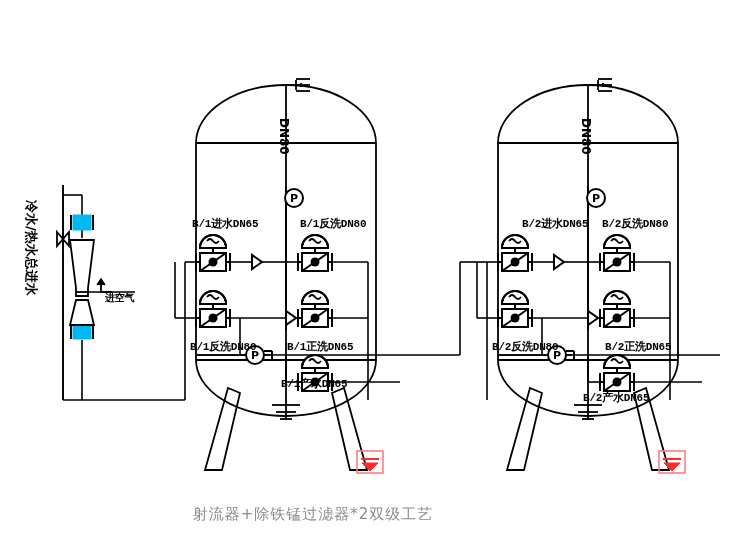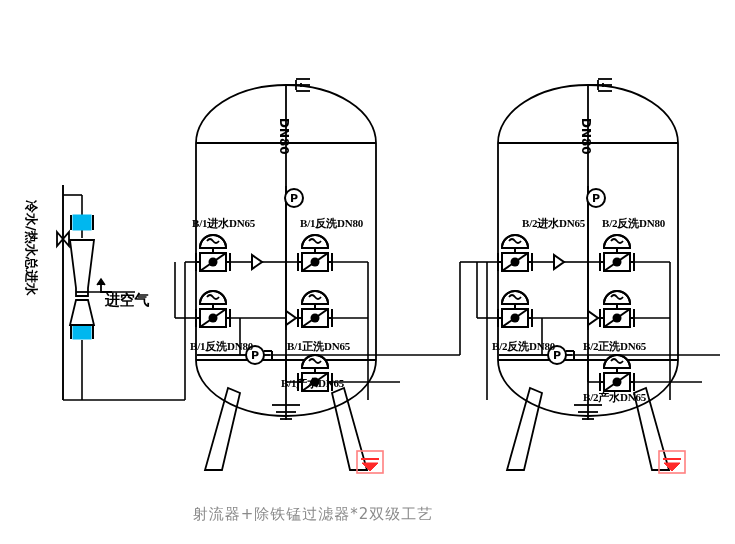--- a/index.html
+++ b/index.html
@@ -1,20 +1,20 @@
 <!DOCTYPE html>
 <html><head>
 <meta charset="utf-8">
 <style>
   html,body{margin:0;padding:0;background:#ffffff;}
   body{width:735px;height:544px;position:relative;overflow:hidden;
        font-family:"Liberation Sans","DejaVu Sans",sans-serif;}
   #stage{position:absolute;left:0;top:0;width:735px;height:544px;}
   svg{position:absolute;left:0;top:0;}
-  .lbl{position:absolute;font-family:Liberation Serif, serif;
+  .lbl{position:absolute;font-family:Liberation Mono, monospace;
        font-weight:700;font-size:11px;color:#000;white-space:nowrap;letter-spacing:-0.2px;}
   .vlbl{position:absolute;font-family:"DejaVu Sans","Liberation Sans",sans-serif;
         font-weight:700;font-size:12px;color:#000;white-space:nowrap;
         transform-origin:0 0;}
   .caption{position:absolute;left:0;top:505px;width:626px;text-align:center;
            font-family:"DejaVu Sans","Liberation Sans",sans-serif;
            font-size:15px;color:#8a8a8a;letter-spacing:1px;}
   .vtext-main{position:absolute;left:40px;top:200px;
        font-family:"DejaVu Sans","Liberation Sans",sans-serif;
        font-weight:700;font-size:13px;color:#000;white-space:nowrap;
@@ -281,32 +281,32 @@
   </g>
 
   <text x="294" y="202" font-family="DejaVu Sans, sans-serif" font-size="11" font-weight="700" text-anchor="middle" fill="#000">P</text>
   <text x="255" y="359" font-family="DejaVu Sans, sans-serif" font-size="11" font-weight="700" text-anchor="middle" fill="#000">P</text>
   <text x="596" y="202" font-family="DejaVu Sans, sans-serif" font-size="11" font-weight="700" text-anchor="middle" fill="#000">P</text>
   <text x="557" y="359" font-family="DejaVu Sans, sans-serif" font-size="11" font-weight="700" text-anchor="middle" fill="#000">P</text>
 </svg>
 
 <div class="vtext-main">冷水/热水总进水</div>
 
-<div class="lbl" style="left:105px;top:291px;font-size:15px;">进空气</div>
+<div class="lbl" style="left:105px;top:291px;font-size:10px;">进空气</div>
 
 <div class="vlbl" style="left:291px;top:118px;transform:rotate(90deg);">DN80</div>
 <div class="vlbl" style="left:593px;top:118px;transform:rotate(90deg);">DN80</div>
 
 <div class="lbl" style="left:192px;top:216px;">B/1进水DN65</div>
 <div class="lbl" style="left:300px;top:216px;">B/1反洗DN80</div>
 <div class="lbl" style="left:190px;top:339px;">B/1反洗DN80</div>
 <div class="lbl" style="left:287px;top:339px;">B/1正洗DN65</div>
 <div class="lbl" style="left:281px;top:376px;">B/1产水DN65</div>
 
 <div class="lbl" style="left:494px;top:216px;margin-left:28px;">B/2进水DN65</div>
 <div class="lbl" style="left:602px;top:216px;">B/2反洗DN80</div>
 <div class="lbl" style="left:492px;top:339px;">B/2反洗DN80</div>
-<div class="lbl" style="left:583px;top:339px;">B/2正洗DN65</div>
+<div class="lbl" style="left:605px;top:339px;">B/2正洗DN65</div>
 <div class="lbl" style="left:583px;top:390px;">B/2产水DN65</div>
 
 <div class="caption">射流器+除铁锰过滤器*2双级工艺</div>
 
 </div>
 
 </body></html>

